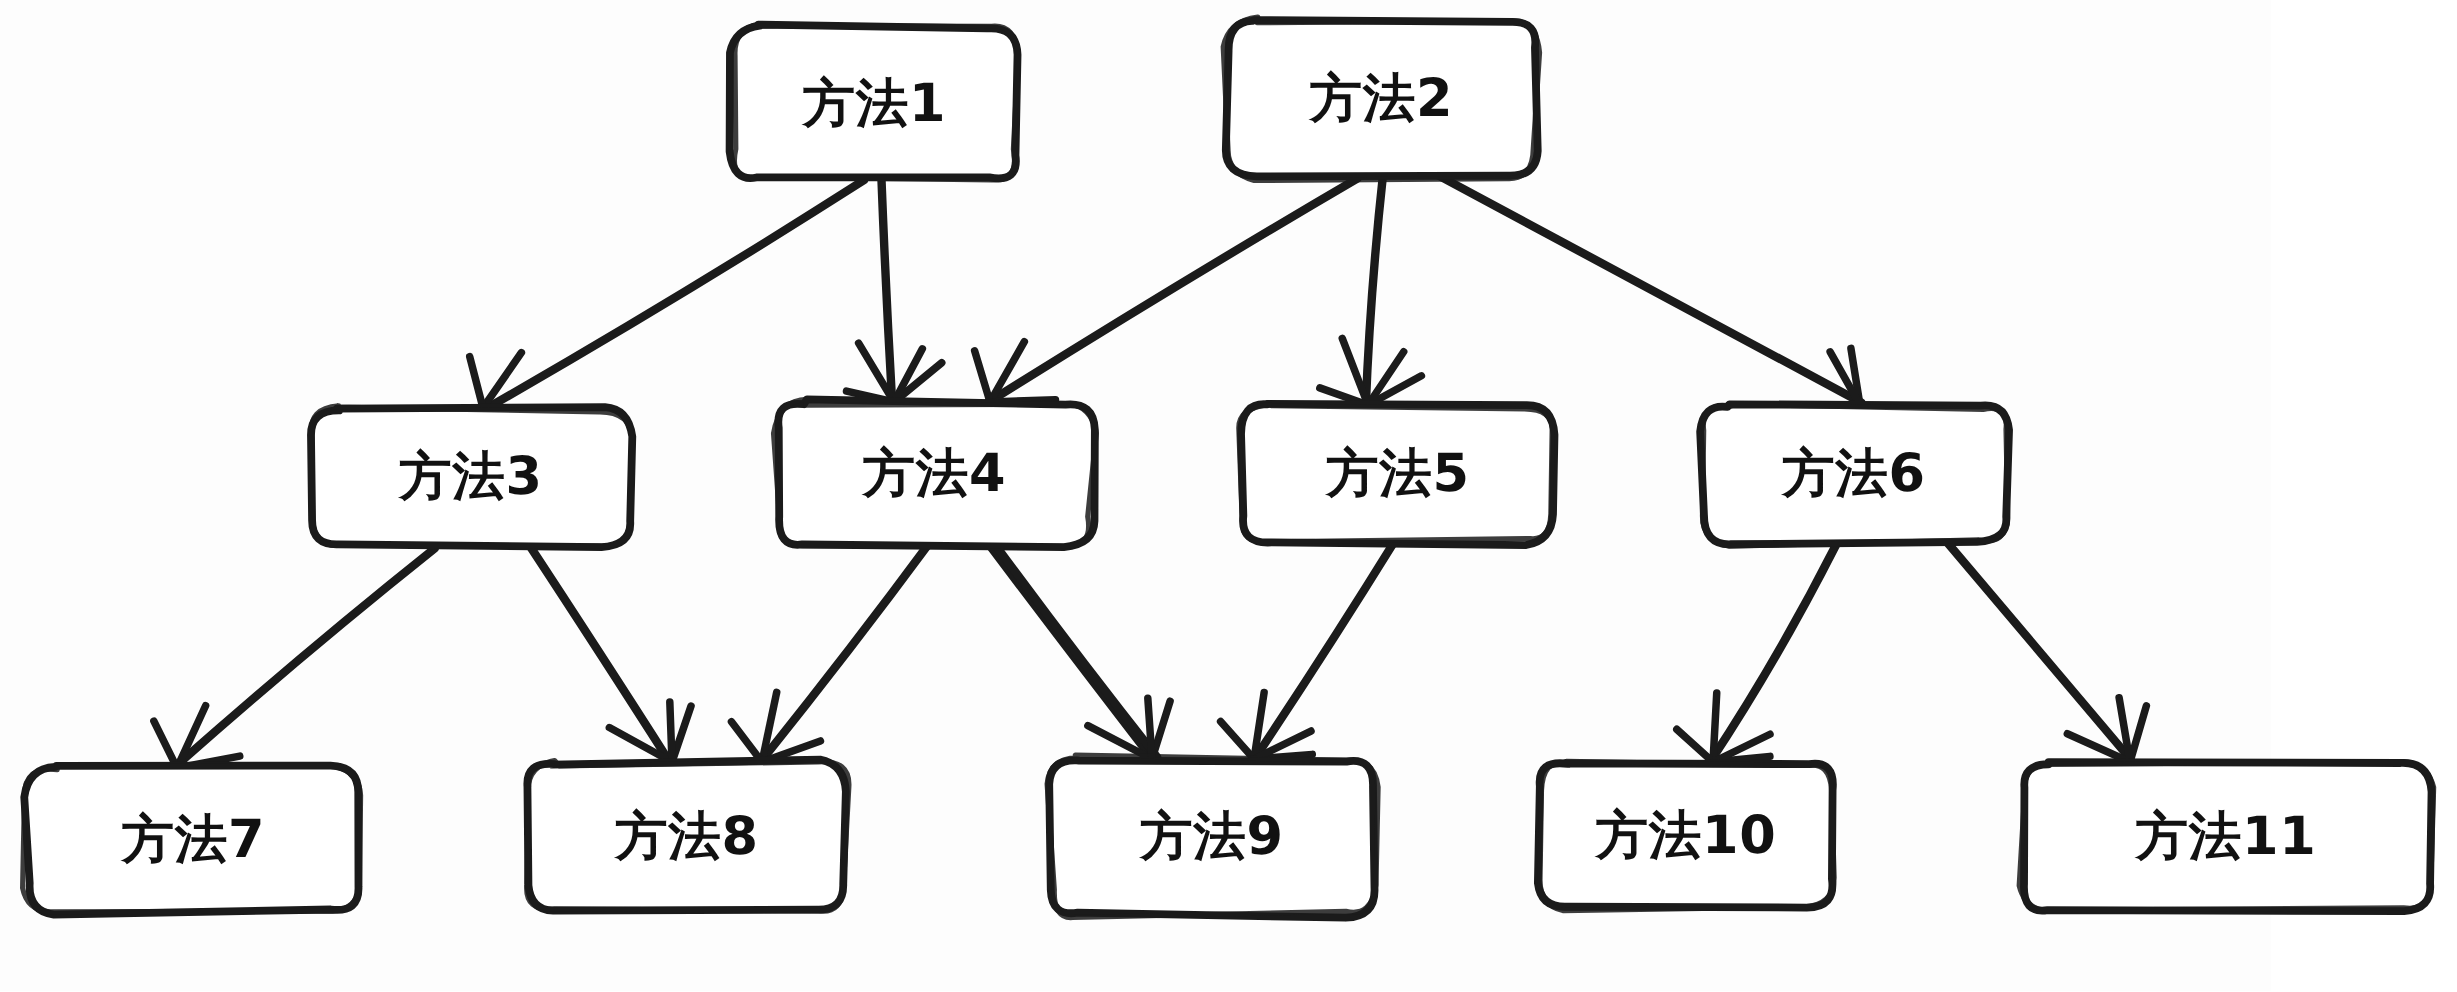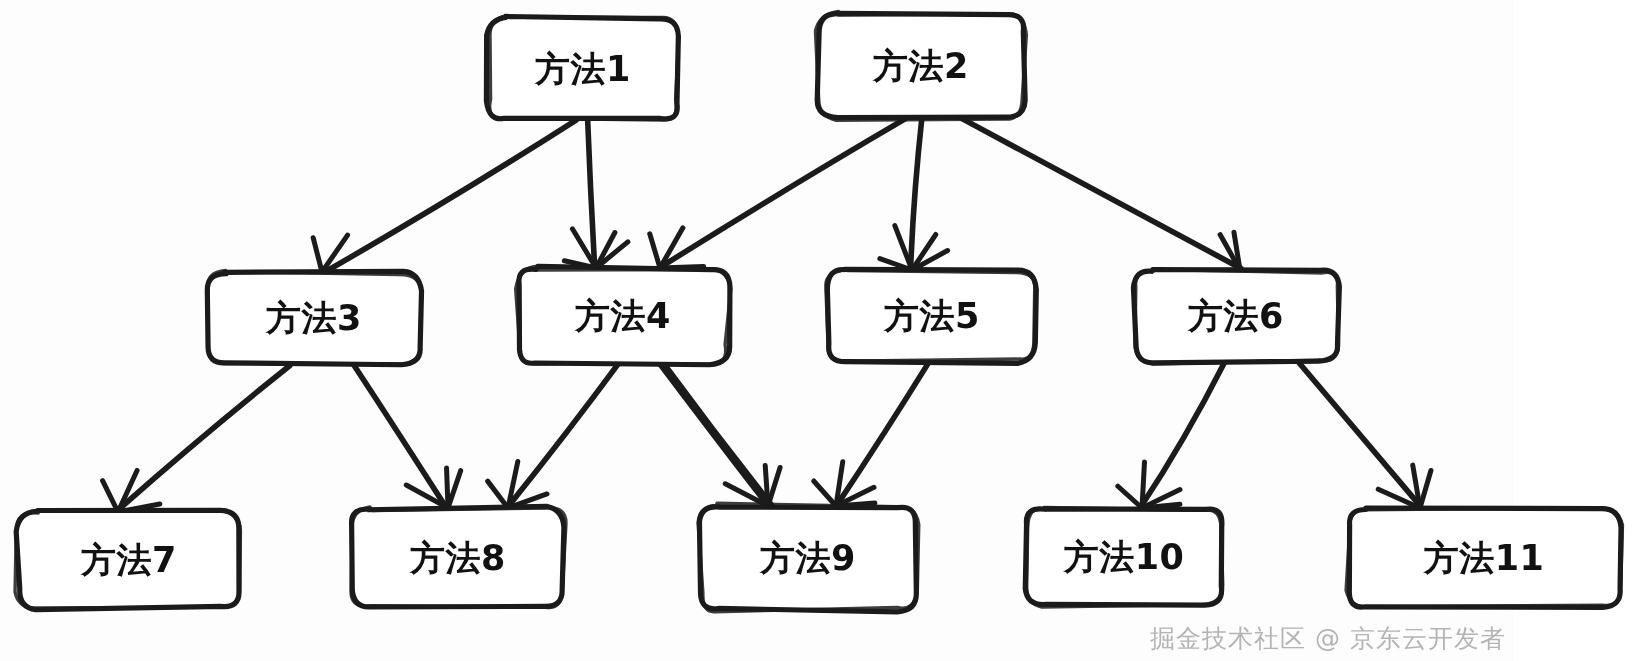--- a/index.html
+++ b/index.html
@@ -397,15 +397,14 @@
           Q 1620.7878035920614 607.9592790617418 1602.3207292572226 605.1563005448115
           L 1364.921071209908 606.876971245686
           Q 1350.0767164253987 606.3606595999378 1346.0878097420036 590.4015270487413
           L 1349.8179354690099 528.002900602763
           Q 1348.797889234404 510.0346579575141 1363.8903002743098 509.87113350856634 Z"></path>
           <text class="node-label" x="1484" y="560">方法11</text>
         </g>
       </g>
   </svg>
 
-  <div class="watermark">掘金技术社区 @ 京东云开发者</div>
 
 </div>
 
 </body></html>

